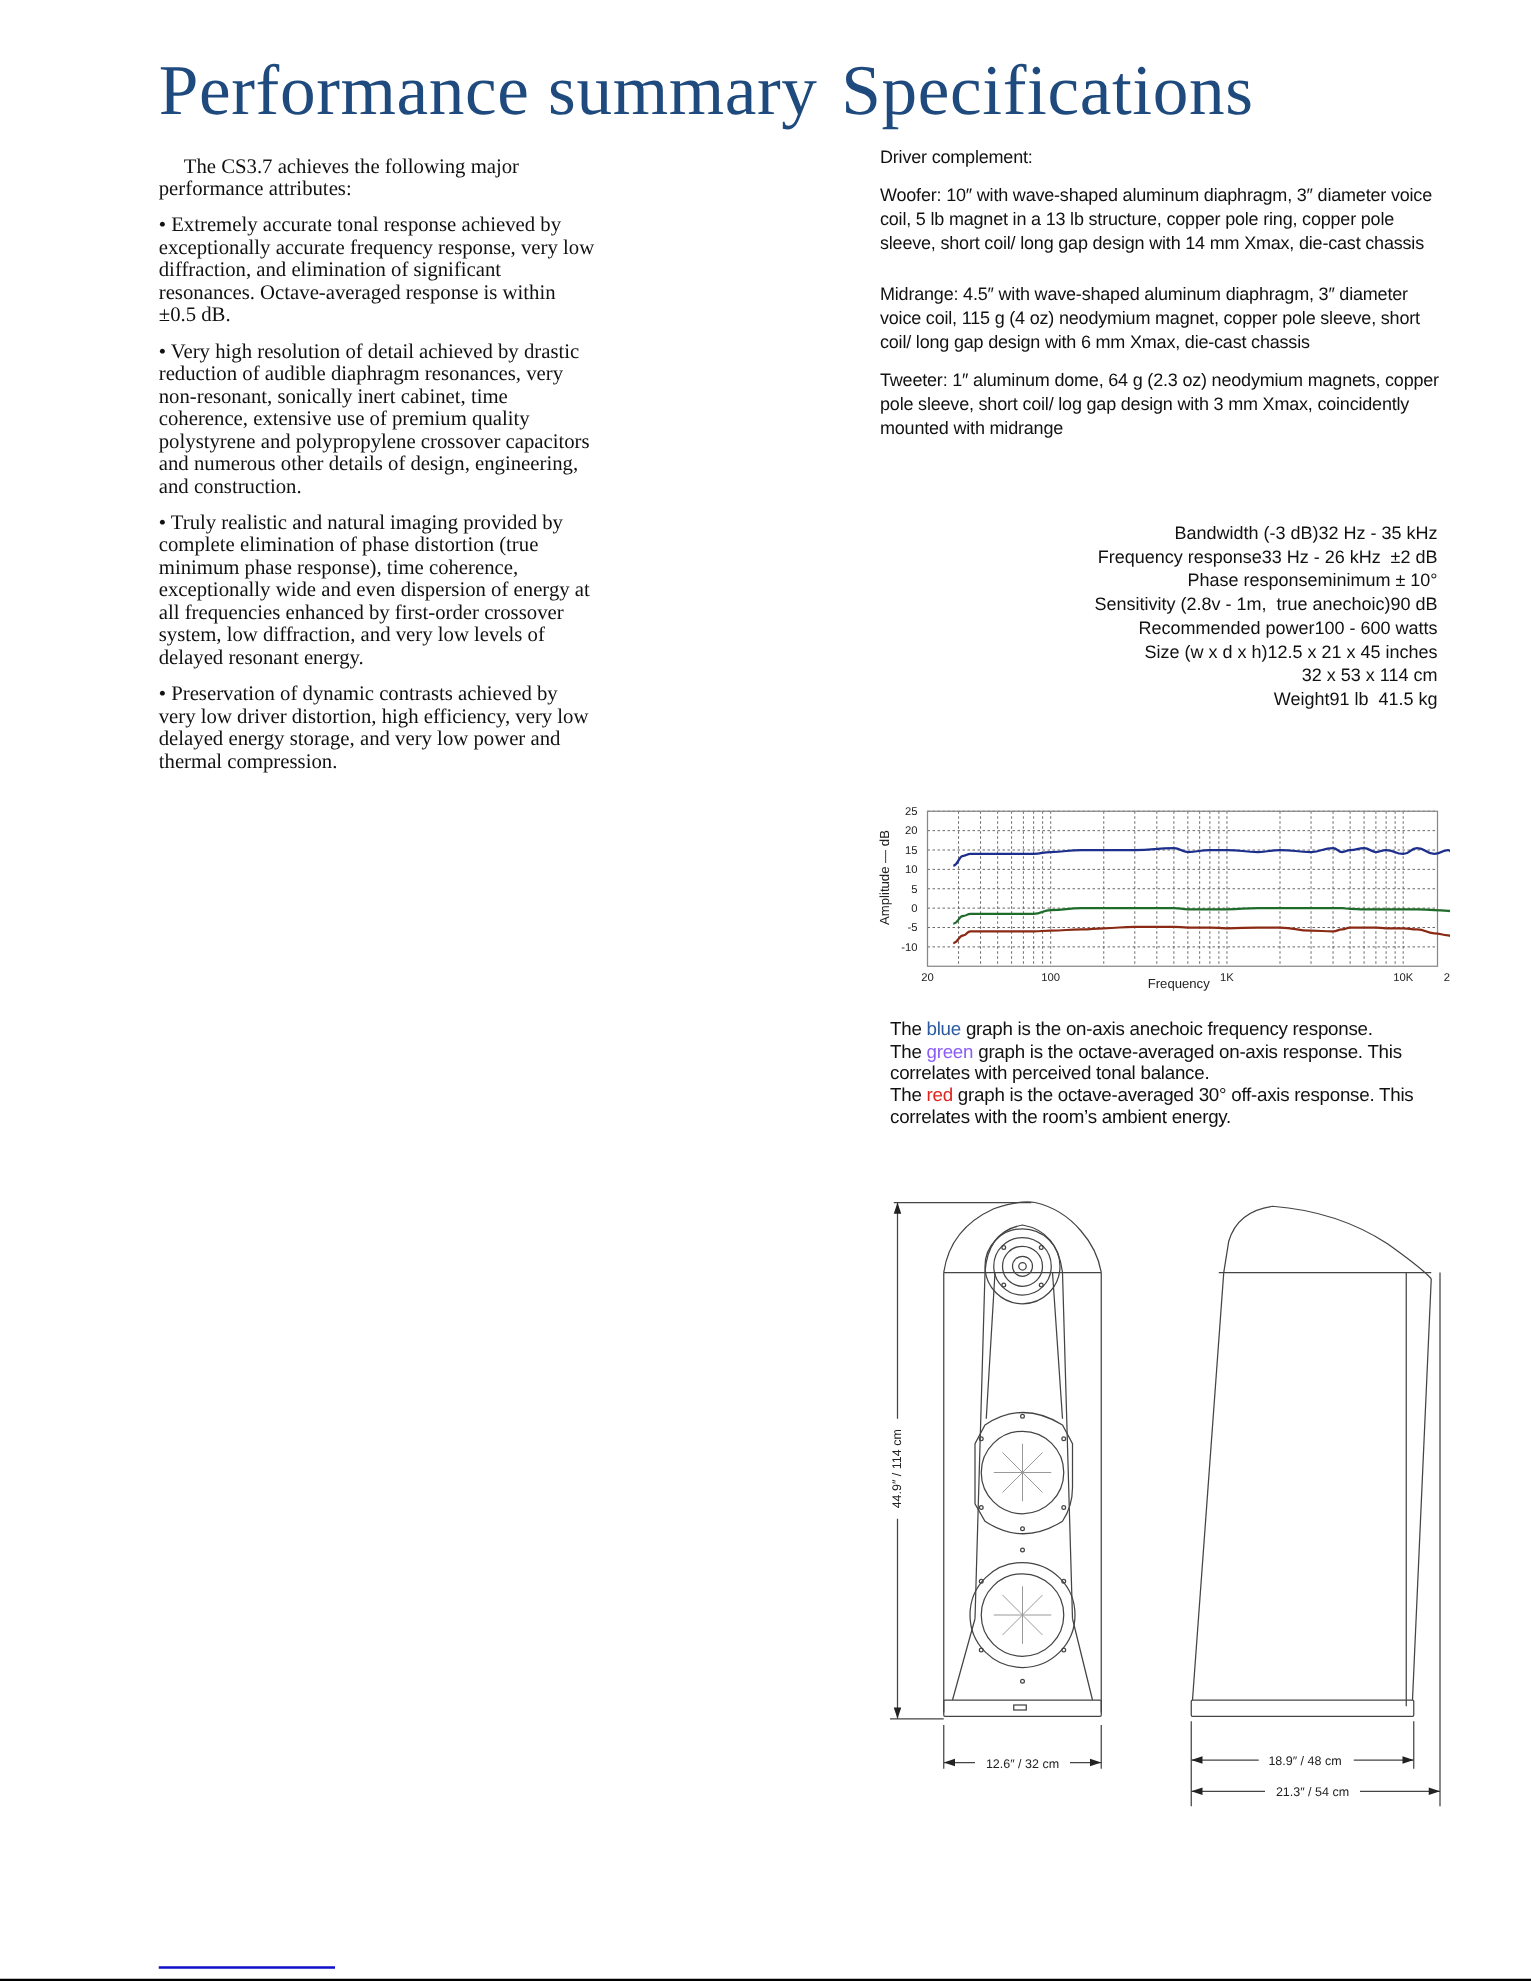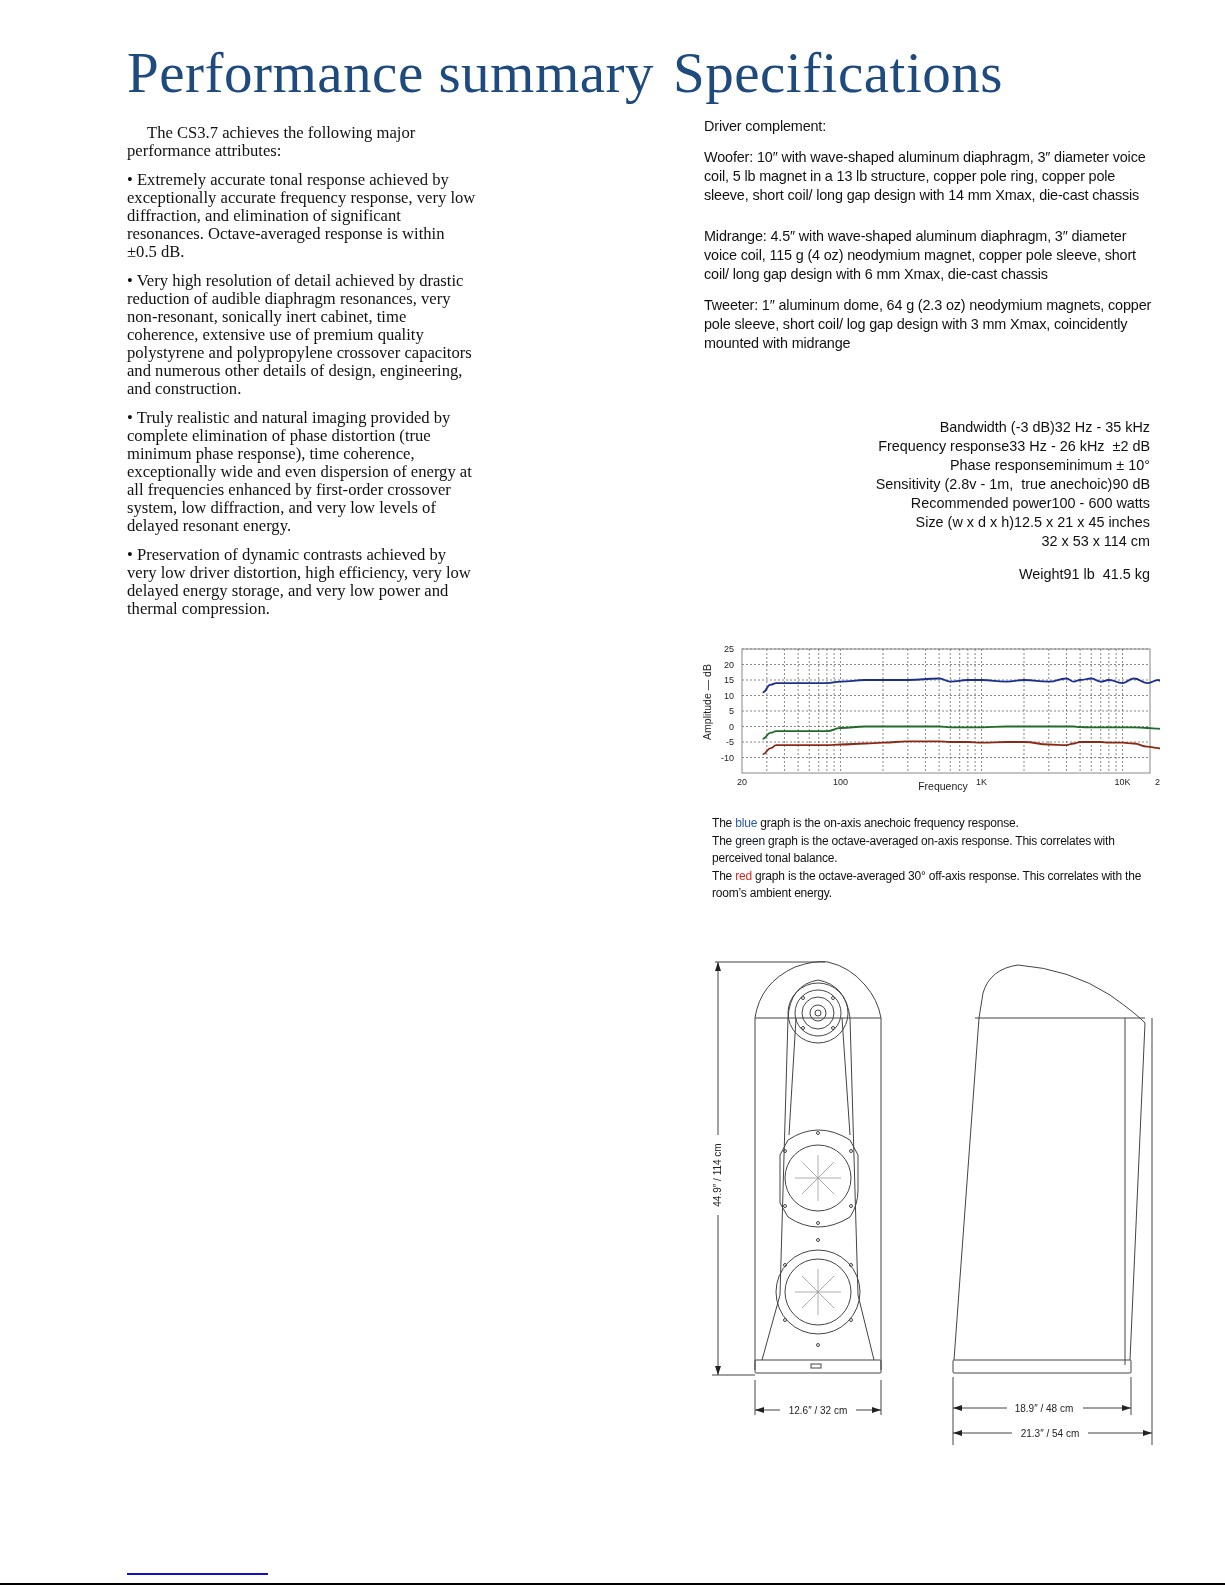--- a/index.html
+++ b/index.html
@@ -11,28 +11,28 @@
   .left-col { position: absolute; left: 127px; top: 124px; width: 350px; color: #111; font-family: "Liberation Serif", "DejaVu Serif", serif; font-size: 16.6px; line-height: 18px; }
   .left-col p { margin: 0 0 11px 0; }
   .left-col p.intro { text-indent: 20px; }
 
   .right-col { position: absolute; left: 704px; top: 117px; width: 448px; color: #111; font-family: "Liberation Sans", "DejaVu Sans", sans-serif; font-size: 14.4px; line-height: 19px; letter-spacing: -0.15px; }
   .right-col p { margin: 0 0 12px 0; }
   .right-col p.gap { margin-bottom: 22px; }
 
   .spec-table { position: absolute; left: 704px; top: 418px; width: 446px; font-family: "Liberation Sans", "DejaVu Sans", sans-serif; font-size: 14.4px; line-height: 19px; color: #111; }
   .spec-row { display: flex; justify-content: flex-end; }
-  .spec-row.weight { margin-top: 14px; }
+  .spec-row.weight { margin-top: 0; }
   .spec-val { text-align: right; }
 
   .chart { position: absolute; left: 700px; top: 636px; width: 460px; height: 160px; }
 
-  .legend-notes { position: absolute; left: 712px; top: 815px; width: 450px; font-family: "Liberation Sans", "DejaVu Sans", sans-serif; font-size: 12px; line-height: 17.5px; color: #111; letter-spacing: -0.2px; }
+  .legend-notes { position: absolute; left: 712px; top: 815px; width: 450px; font-family: "Liberation Sans", "DejaVu Sans", sans-serif; font-size: 15px; line-height: 17.5px; color: #111; letter-spacing: -0.2px; }
   .legend-notes .blue { color: #2a5aa0; }
-  .legend-notes .green { color: #0f172a; }
+  .legend-notes .green { color: #8b5cf6; }
   .legend-notes .red { color: #e0231d; }
 
   .drawing { position: absolute; left: 700px; top: 955px; width: 465px; height: 500px; }
 
   .footer-link { position: absolute; left: 127px; top: 1573px; width: 141px; height: 2px; background: #1010c8; }
   .footer-rule { position: absolute; left: 0; top: 1583px; width: 1225px; height: 2px; background: #000; }
 </style>
 </head>
 <body>
 

